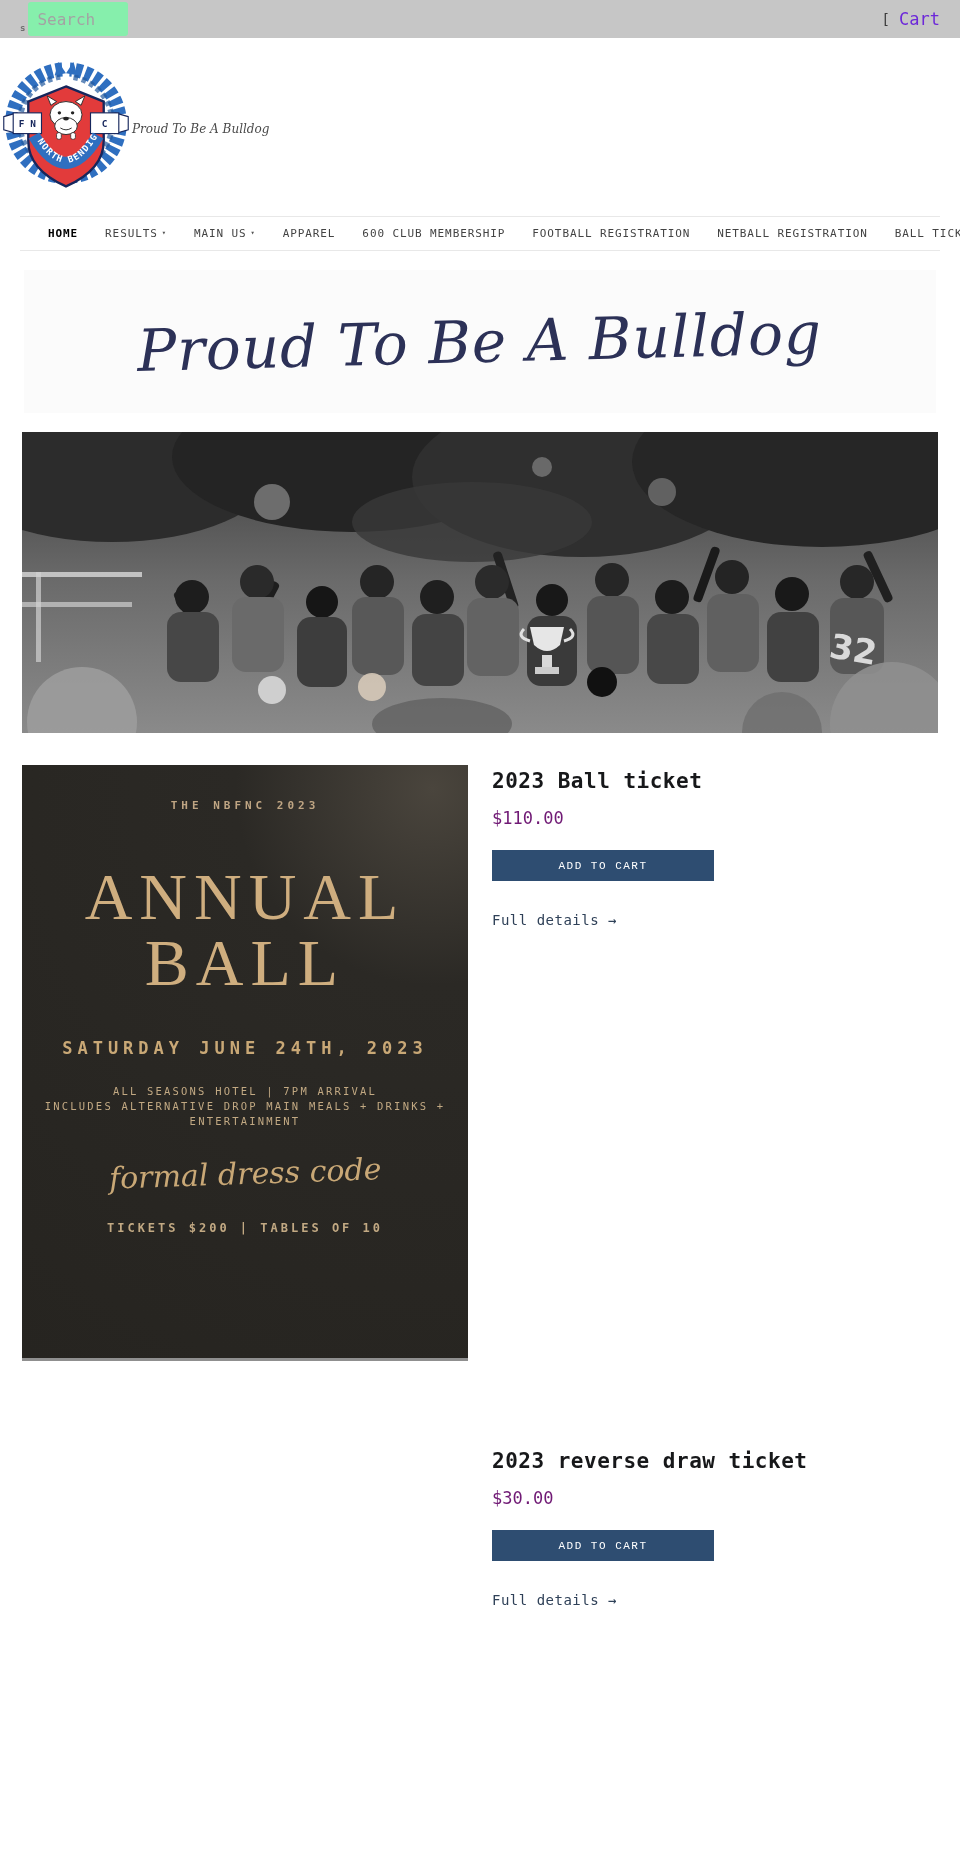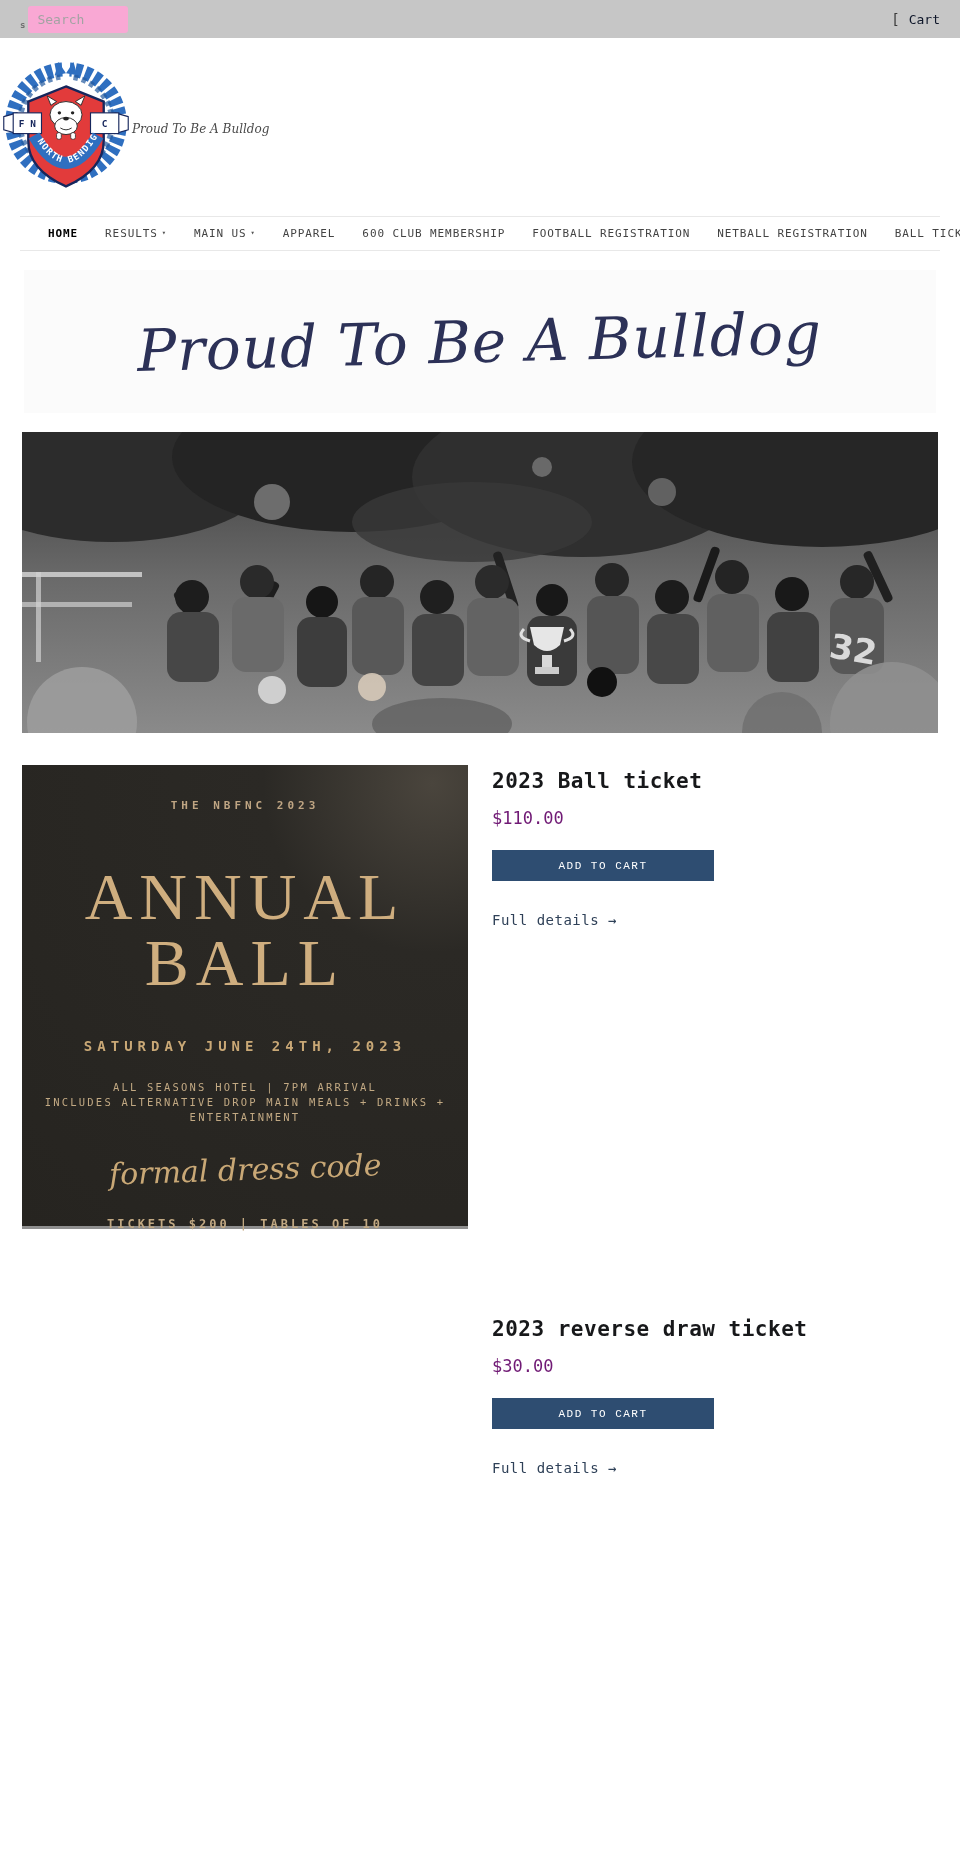--- a/index.html
+++ b/index.html
@@ -16,28 +16,28 @@
     display:flex; align-items:center; justify-content:space-between;
     padding:0 20px;
   }
   .search-wrap { display:flex; align-items:flex-end; gap:3px; }
   .search-icon {
     font-size:9px; color:#6f6f6f; line-height:1; padding-bottom:3px;
     font-weight:bold;
   }
   .search-input {
     width:100px; height:27px; border:none; border-radius:3px;
-    background:#f9a8d4; padding:10px 9px;
-    font-family:"DejaVu Sans Mono",monospace; font-size:13px; color:#555;
+    background:#86efac; padding:17px 9px;
+    font-family:"DejaVu Sans Mono",monospace; font-size:16px; color:#555;
     outline:none;
   }
   .search-input::placeholder { color:#a3a3a3; }
   .cart-wrap { display:flex; align-items:center; gap:9px; cursor:pointer; }
   .cart-icon { font-size:14px; color:#3a3a3a; line-height:1; }
-  .cart-label { font-size:13px; color:#0f172a; }
+  .cart-label { font-size:17px; color:#6d28d9; }
 
   
   .header { padding:20px 0 14px; display:flex; flex-direction:row; align-items:center; }
   .crest { display:block; }
   .logo-tagline {
     margin-top:4px;
     font-family:"DejaVu Serif","Liberation Serif",serif;
     font-style:italic; font-size:12px; color:#4a4a4a; letter-spacing:0;
   }
 
@@ -69,32 +69,32 @@
   
   .hero { margin:19px 22px 0; height:301px; overflow:hidden; cursor:pointer; }
   .hero svg { display:block; width:100%; height:100%; }
 
   
   .products {
     margin:32px 22px 0;
     display:grid; grid-template-columns:446px 1fr; column-gap:24px; row-gap:84px;
   }
   .poster {
-    width:446px; height:464px; position:relative; cursor:pointer;
+    width:446px; height:596px; position:relative; cursor:pointer;
     background:radial-gradient(circle at 92% 4%, #4a453d 0%, #2b2925 28%, #262420 100%);
     border-bottom:3px solid #8f8f8f;
     display:flex; flex-direction:column; align-items:center; text-align:center;
   }
   .poster .eyebrow { margin-top:34px; font-size:11px; letter-spacing:4px; color:#bfa583; font-weight:bold; }
   .poster .big {
     font-family:"Liberation Serif","DejaVu Serif",serif;
     font-size:66px; line-height:1.0; color:#cfae7f; letter-spacing:7px; font-weight:normal;
   }
   .poster .big.first { margin-top:52px; }
-  .poster .date { margin-top:42px; font-size:14px; letter-spacing:5px; color:#c9a876; font-weight:bold; }
+  .poster .date { margin-top:42px; font-size:17px; letter-spacing:5px; color:#c9a876; font-weight:bold; }
   .poster .detail { font-size:10.5px; letter-spacing:2.2px; color:#c2a983; line-height:1.45; }
   .poster .detail.first { margin-top:26px; }
   .poster .dress {
     margin-top:26px; font-family:"DejaVu Serif","Liberation Serif",serif;
     font-style:italic; font-size:30px; color:#c9a876; transform:rotate(-2deg);
   }
   .poster .tickets { margin-top:30px; font-size:12px; letter-spacing:3px; color:#c2a983; font-weight:bold; }
 
   .product-info { padding-top:4px; }
   .product-title { font-size:21px; font-weight:bold; color:#17181a; letter-spacing:0.5px; }

